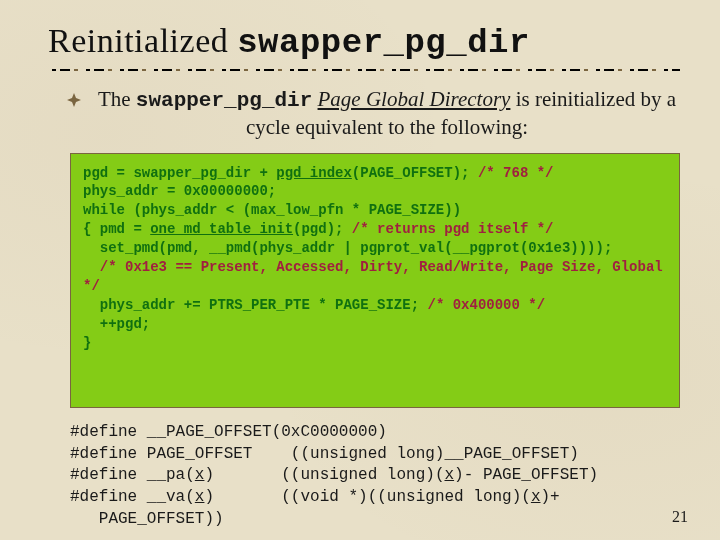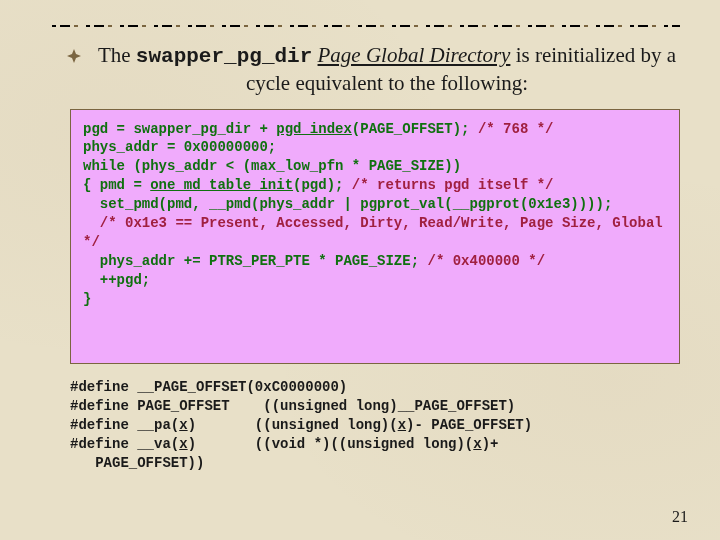--- a/index.html
+++ b/index.html
@@ -36,21 +36,21 @@
     background-repeat: repeat-x;
   }
   .bullet-row { display: flex; gap: 12px; padding-left: 18px; margin-bottom: 12px; text-align: center; }
   .bullet-icon { flex: 0 0 auto; margin-top: 6px; }
   .bullet-text { font-size: 21px; line-height: 1.25; }
   .bullet-text .mono { font-family: 'Courier New', monospace; font-weight: bold; }
   .ital-under { font-style: italic; text-decoration: underline; }
   .codebox {
     margin: 8px 0 0 22px;
     border: 1.5px solid #7a6540;
-    background: #f0abfc;
+    background: #84cc16;
     padding: 10px 12px 36px 12px;
     font-family: 'Courier New', monospace;
     font-weight: bold;
     font-size: 14px;
     line-height: 1.35;
     white-space: pre-wrap;
     position: relative;
   }
   .codebox .pg { color: #107010; }
   .codebox .ul { text-decoration: underline; }
@@ -61,38 +61,41 @@
     left: 188px;
     font-family: Georgia, serif;
     font-weight: normal;
     font-size: 15px;
   }
   .annot svg { position: absolute; top: -26px; left: 26px; }
   .annot sup { font-size: 10px; }
   .defs {
     margin: 14px 0 0 22px;
     font-family: 'Courier New', monospace;
-    font-weight: bold;
-    font-size: 14px;
+    font-weight: normal;
+    font-size: 16px;
     line-height: 1.35;
     white-space: pre;
   }
   .defs .ul { text-decoration: underline; }
   .pagenum {
     position: absolute;
     right: 32px;
     bottom: 14px;
     font-size: 16px;
     font-family: Georgia, serif;
   }
 </style>
 </head>
 <body>
 
 <div class="slide">
+  <h1 class="title">
+    <span>Reinitialized </span><span class="mono">swapper_pg_dir</span>
+  </h1>
   <div class="rule"></div>
 
   <div class="bullet-row">
     <span class="bullet-icon">
       <svg width="16" height="16" viewBox="0 0 16 16">
         <path d="M8 1 L10 6 L15 8 L10 10 L8 15 L6 10 L1 8 L6 6 Z" fill="#7a6540"></path>
       </svg>
     </span>
     <div class="bullet-text">
       <span>The </span><span class="mono">swapper_pg_dir</span><span> </span><span class="ital-under">Page Global Directory</span><span> is reinitialized by a cycle equivalent to the following:</span>

